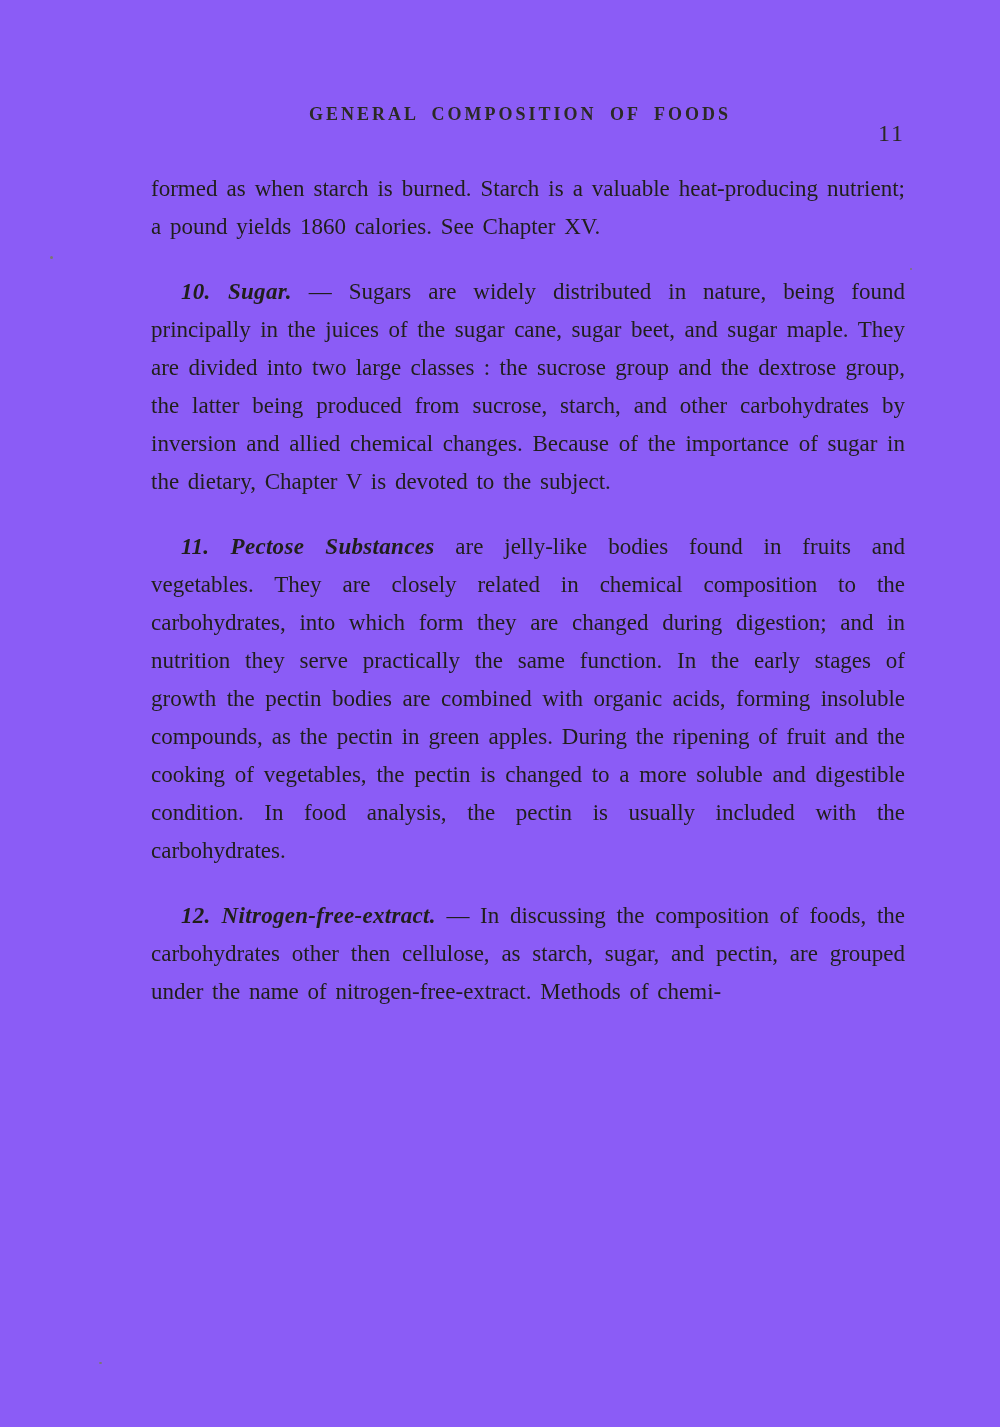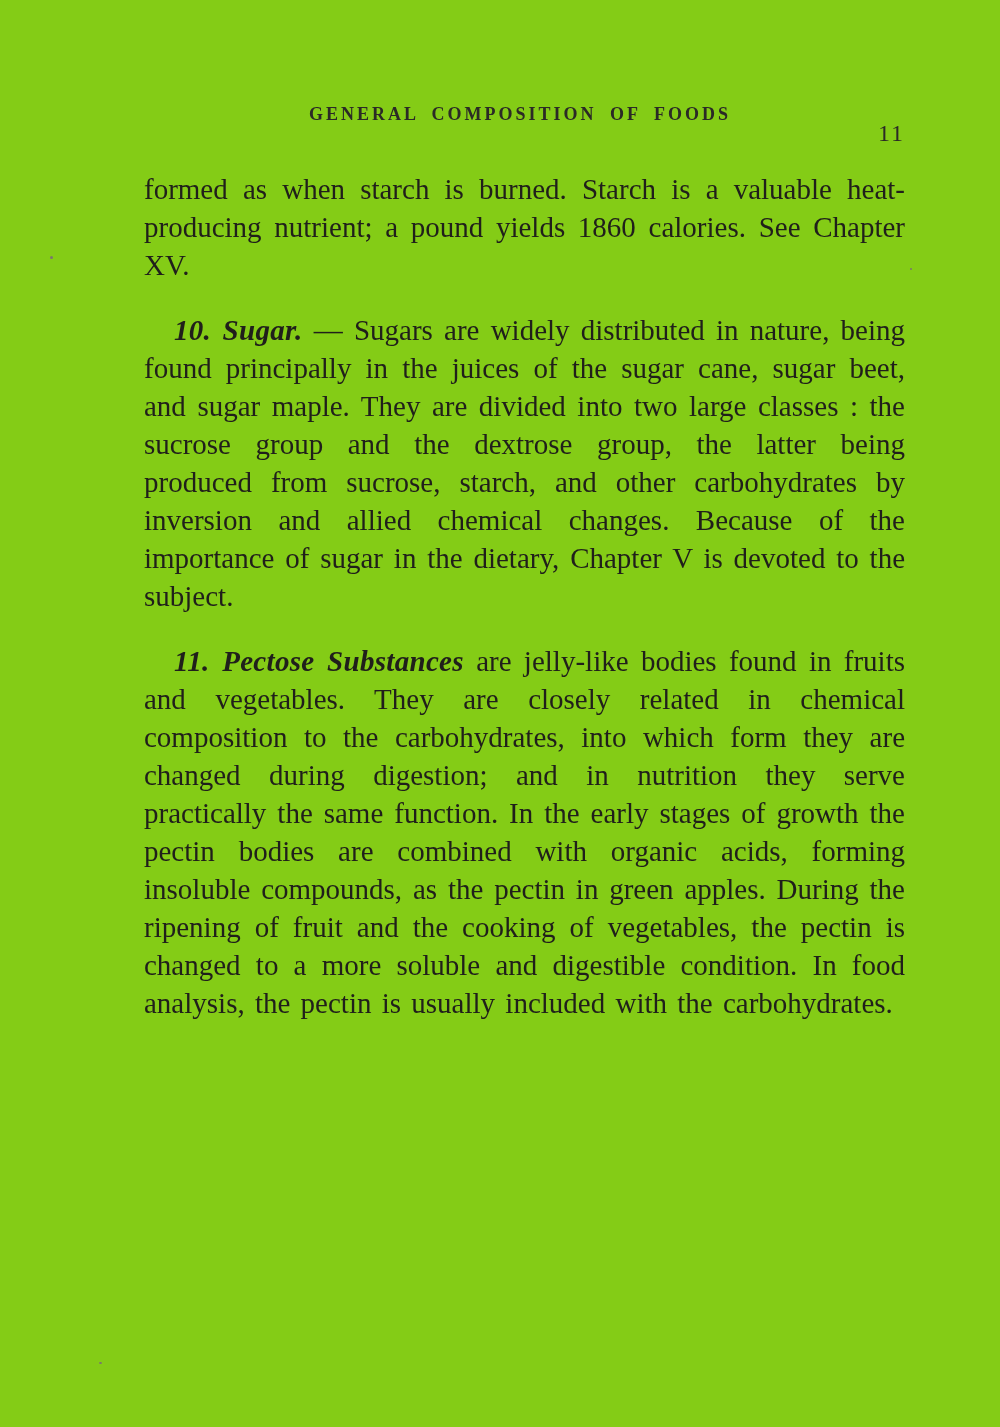--- a/index.html
+++ b/index.html
@@ -5,21 +5,21 @@
   html, body {
     margin: 0;
     padding: 0;
     background: #e9e7e0;
   }
   .page {
     position: relative;
     width: 1000px;
     height: 1427px;
     margin: 0 auto;
-    background: #84cc16;
+    background: #8b5cf6;
     color: #1e1d1a;
     font-family: "Liberation Serif", "DejaVu Serif", serif;
     box-sizing: border-box;
     padding: 104px 95px 0 135px;
     overflow: hidden;
   }
   .running-head {
     position: relative;
     height: 30px;
     margin-bottom: 36px;
@@ -36,22 +36,22 @@
   .page-number {
     position: absolute;
     right: 0;
     top: 16px;
     font-size: 24px;
     font-weight: 400;
     letter-spacing: 2px;
     color: #2b2a26;
   }
   .body-text p {
-    margin: 0 0 27px 9px;
-    font-size: 29px;
+    margin: 0 0 27px 16px;
+    font-size: 23px;
     line-height: 38px;
     text-align: justify;
     word-spacing: 3px;
     color: #201f1b;
   }
   .body-text p.indented {
     text-indent: 30px;
   }
   .lead {
     font-weight: 700;
@@ -78,20 +78,21 @@
   </div>
 
   <div class="body-text">
 
     <p><span>formed as when starch is burned.  Starch is a valuable heat-producing nutrient; a pound yields 1860 calories.  See Chapter XV.</span></p>
 
     <p class="indented"><span class="lead">10. Sugar.</span><span> — Sugars are widely distributed in nature, being found principally in the juices of the sugar cane, sugar beet, and sugar maple.  They are divided into two large classes : the sucrose group and the dextrose group, the latter being produced from sucrose, starch, and other carbohydrates by inversion and allied chemical changes.  Because of the importance of sugar in the dietary, Chapter V is devoted to the subject.</span></p>
 
     <p class="indented"><span class="lead">11. Pectose Substances</span><span> are jelly-like bodies found in fruits and vegetables.  They are closely related in chemical composition to the carbohydrates, into which form they are changed during digestion; and in nutrition they serve practically the same function.  In the early stages of growth the pectin bodies are combined with organic acids, forming insoluble compounds, as the pectin in green apples.  During the ripening of fruit and the cooking of vegetables, the pectin is changed to a more soluble and digestible condition.  In food analysis, the pectin is usually included with the carbohydrates.</span></p>
 
+    <p class="indented"><span class="lead">12. Nitrogen-free-extract.</span><span> — In discussing the composition of foods, the carbohydrates other then cellulose, as starch, sugar, and pectin, are grouped under the name of nitrogen-free-extract.  Methods of chemi-</span></p>
 
   </div>
 
   <span class="scan-artifact artifact-1"></span>
   <span class="scan-artifact artifact-2"></span>
   <span class="scan-artifact artifact-3"></span>
 
 </div>
 
 </body></html>

